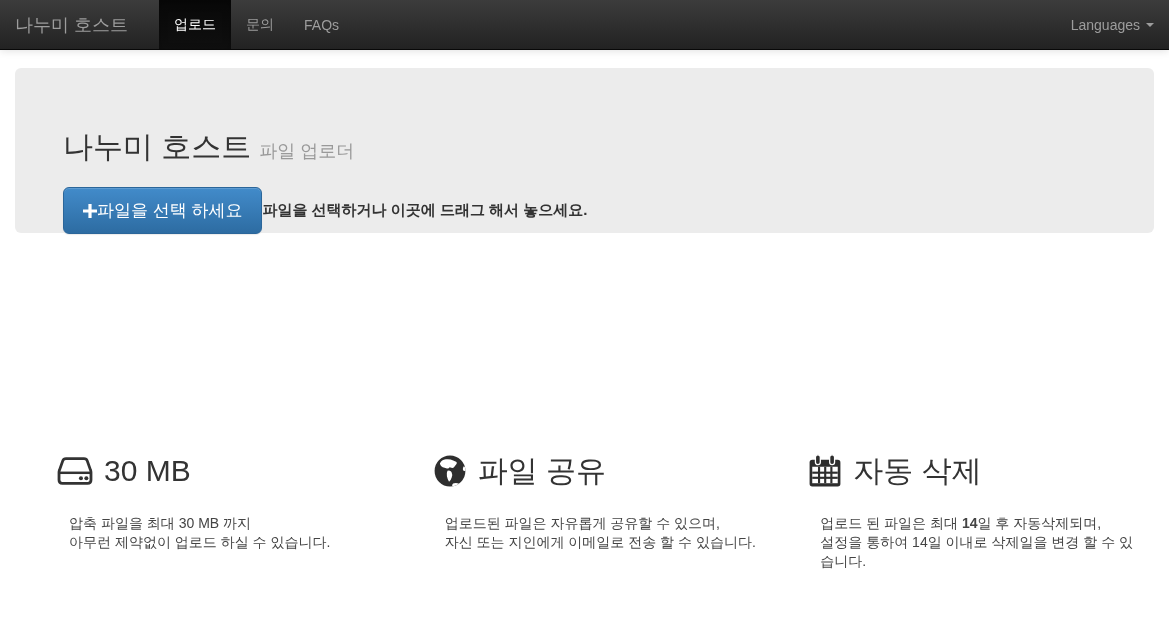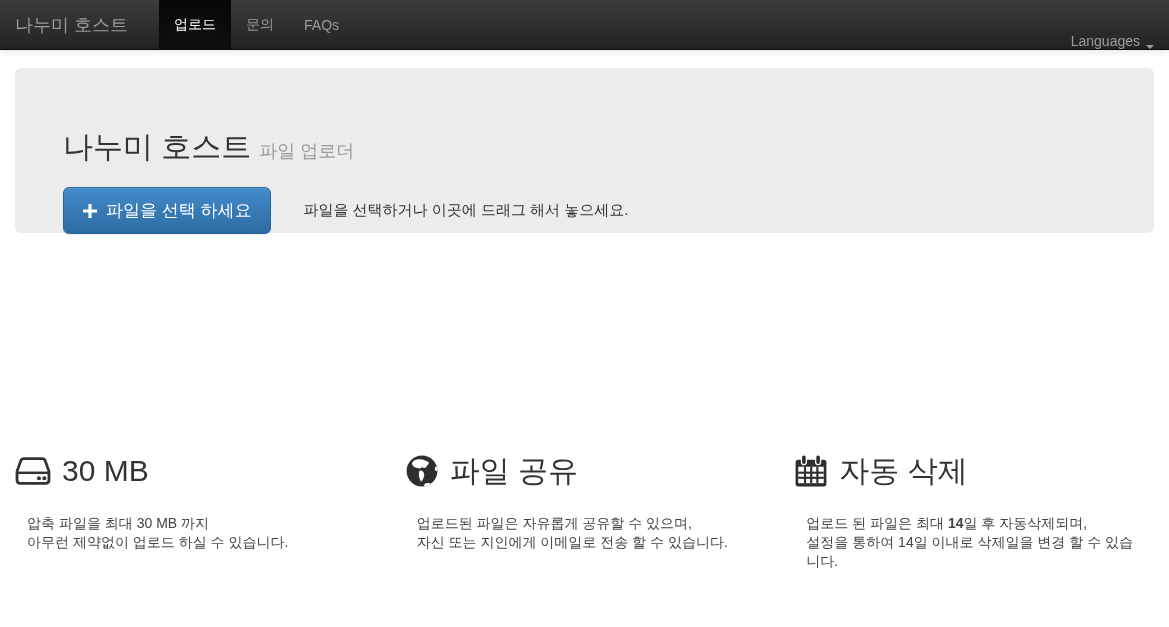--- a/index.html
+++ b/index.html
@@ -26,21 +26,21 @@
     color: #9d9d9d; font-size: 14px; padding: 0 15px;
     display: flex; align-items: center; cursor: pointer;
   }
   .nav-item.active {
     color: #fff;
     background: linear-gradient(to bottom, #080808 0%, #0f0f0f 100%);
     box-shadow: inset 0 3px 9px rgba(0,0,0,.25);
   }
   .nav-right {
     margin-left: auto; color: #9d9d9d; font-size: 14px; padding: 0 15px;
-    display: flex; align-items: flex-end; gap: 6px; cursor: pointer;
+    display: flex; align-items: center; gap: 6px; cursor: pointer;
   }
   .caret {
     width: 0; height: 0; display: inline-block;
     border-top: 4px solid #9d9d9d;
     border-left: 4px solid transparent;
     border-right: 4px solid transparent;
   }
 
   
   .jumbotron {
@@ -49,31 +49,31 @@
     padding: 62px 48px 0;
   }
   .jumbo-title {
     margin: 0; font-size: 30px; font-weight: 500; color: #333; line-height: 1.1;
   }
   .jumbo-title .subtitle {
     font-size: 18px; font-weight: 400; color: #999; margin-left: 8px;
   }
   .drop-row { display: flex; align-items: center; margin-top: 24px; }
   .upload-btn {
-    display: inline-flex; align-items: center; gap: 9px;
+    display: inline-flex; align-items: center; gap: 0;
     font-family: inherit; font-size: 17px; color: #fff;
     background: linear-gradient(to bottom, #428bca 0%, #2d6ca2 100%);
     border: 1px solid #2b669a; border-radius: 6px;
     padding: 11px 19px; cursor: pointer;
     box-shadow: inset 0 1px 0 rgba(255,255,255,.15), 0 1px 1px rgba(0,0,0,.08);
   }
-  .drag-hint { margin-left: 32px; font-weight: normal; font-size: 15px; color: #333; }
+  .drag-hint { font-weight: bold; font-size: 15px; color: #333; }
 
   
-  .features { display: flex; margin-top: 195px; }
+  .features { display: flex; margin-top: 195px; padding-left: 42px; }
   .feature { flex: 1; padding: 0 15px; }
   .feature-heading {
     display: flex; align-items: center; gap: 11px;
     font-size: 30px; font-weight: 500; color: #333; line-height: 36px;
   }
   .feature-heading svg { flex: 0 0 auto; }
   .feature-text { margin: 20px 12px 0; font-size: 14px; line-height: 19px; color: #444; }
   .feature-text b { font-weight: bold; }
 </style>
 </head>

